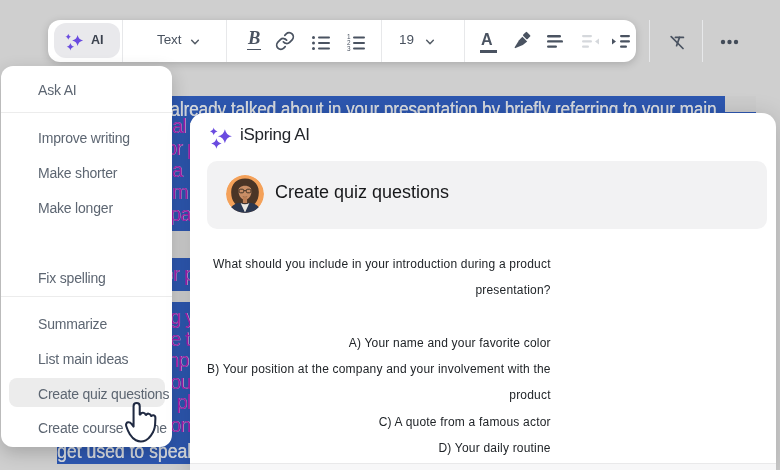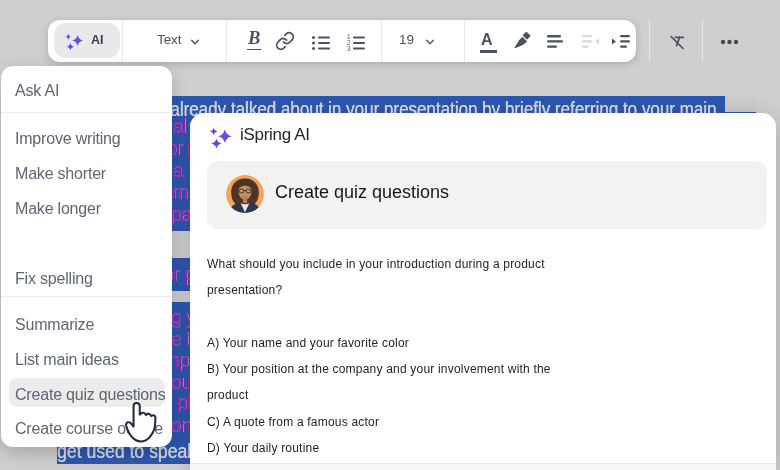--- a/index.html
+++ b/index.html
@@ -9,24 +9,24 @@
   .bline{position:absolute;background:#2d57b0;color:#d4d8de;white-space:nowrap;
     font-size:19px;text-shadow:0.35px 0 0 #d4d8de;}
   .frag{position:absolute;color:#a21caf;white-space:nowrap;font-size:20px;letter-spacing:-0.8px;text-shadow:0.35px 0 0 #d4d8de;}
   
   #toolbar{position:absolute;left:48px;top:20px;width:588px;height:42px;background:#fff;
     border-radius:12px;box-shadow:0 2px 8px rgba(0,0,0,0.18);}
   .sep{position:absolute;top:0;width:1px;height:42px;background:#e7e8ea;}
   .tbtxt{position:absolute;color:#49525f;font-size:13.5px;letter-spacing:-0.1px;}
   #menu{position:absolute;left:1px;top:66px;width:171px;height:381px;background:#fff;
     border-radius:12px;box-shadow:0 6px 18px rgba(0,0,0,0.2);}
-  .mi{position:absolute;left:14px;color:#5d6672;font-size:16px;letter-spacing:-0.2px;white-space:nowrap;}
+  .mi{position:absolute;left:37px;color:#5d6672;font-size:14px;letter-spacing:-0.2px;white-space:nowrap;}
   .mdiv{position:absolute;left:0;width:171px;height:1px;background:#ececec;}
   #modal{position:absolute;left:190px;top:113px;width:586px;height:357px;background:#fff;
-    border-radius:14px 14px 0 0;box-shadow:0 4px 24px rgba(0,0,0,0.18);}
+    border-radius:14px 14px 0 0;box-shadow:0 4px 24px rgba(0,0,0,0.18);text-align:right;}
   .mtxt{position:absolute;color:#212529;font-size:12px;letter-spacing:0.2px;white-space:nowrap;}
 </style>
 </head>
 <body>
 <div id="stage">
 
 
   <div class="bline" id="bl2" style="left:160px;top:95.5px;width:596px;height:27px;line-height:27px;font-size:20px;"><span style="display:inline-block;transform:scaleX(0.85);transform-origin:0 0;padding-left:12px;">already talked about in your presentation by briefly referring to your main</span></div>
   <div class="abs" style="left:725px;top:95.5px;width:31px;height:16px;background:#cccccc;"></div>
 

